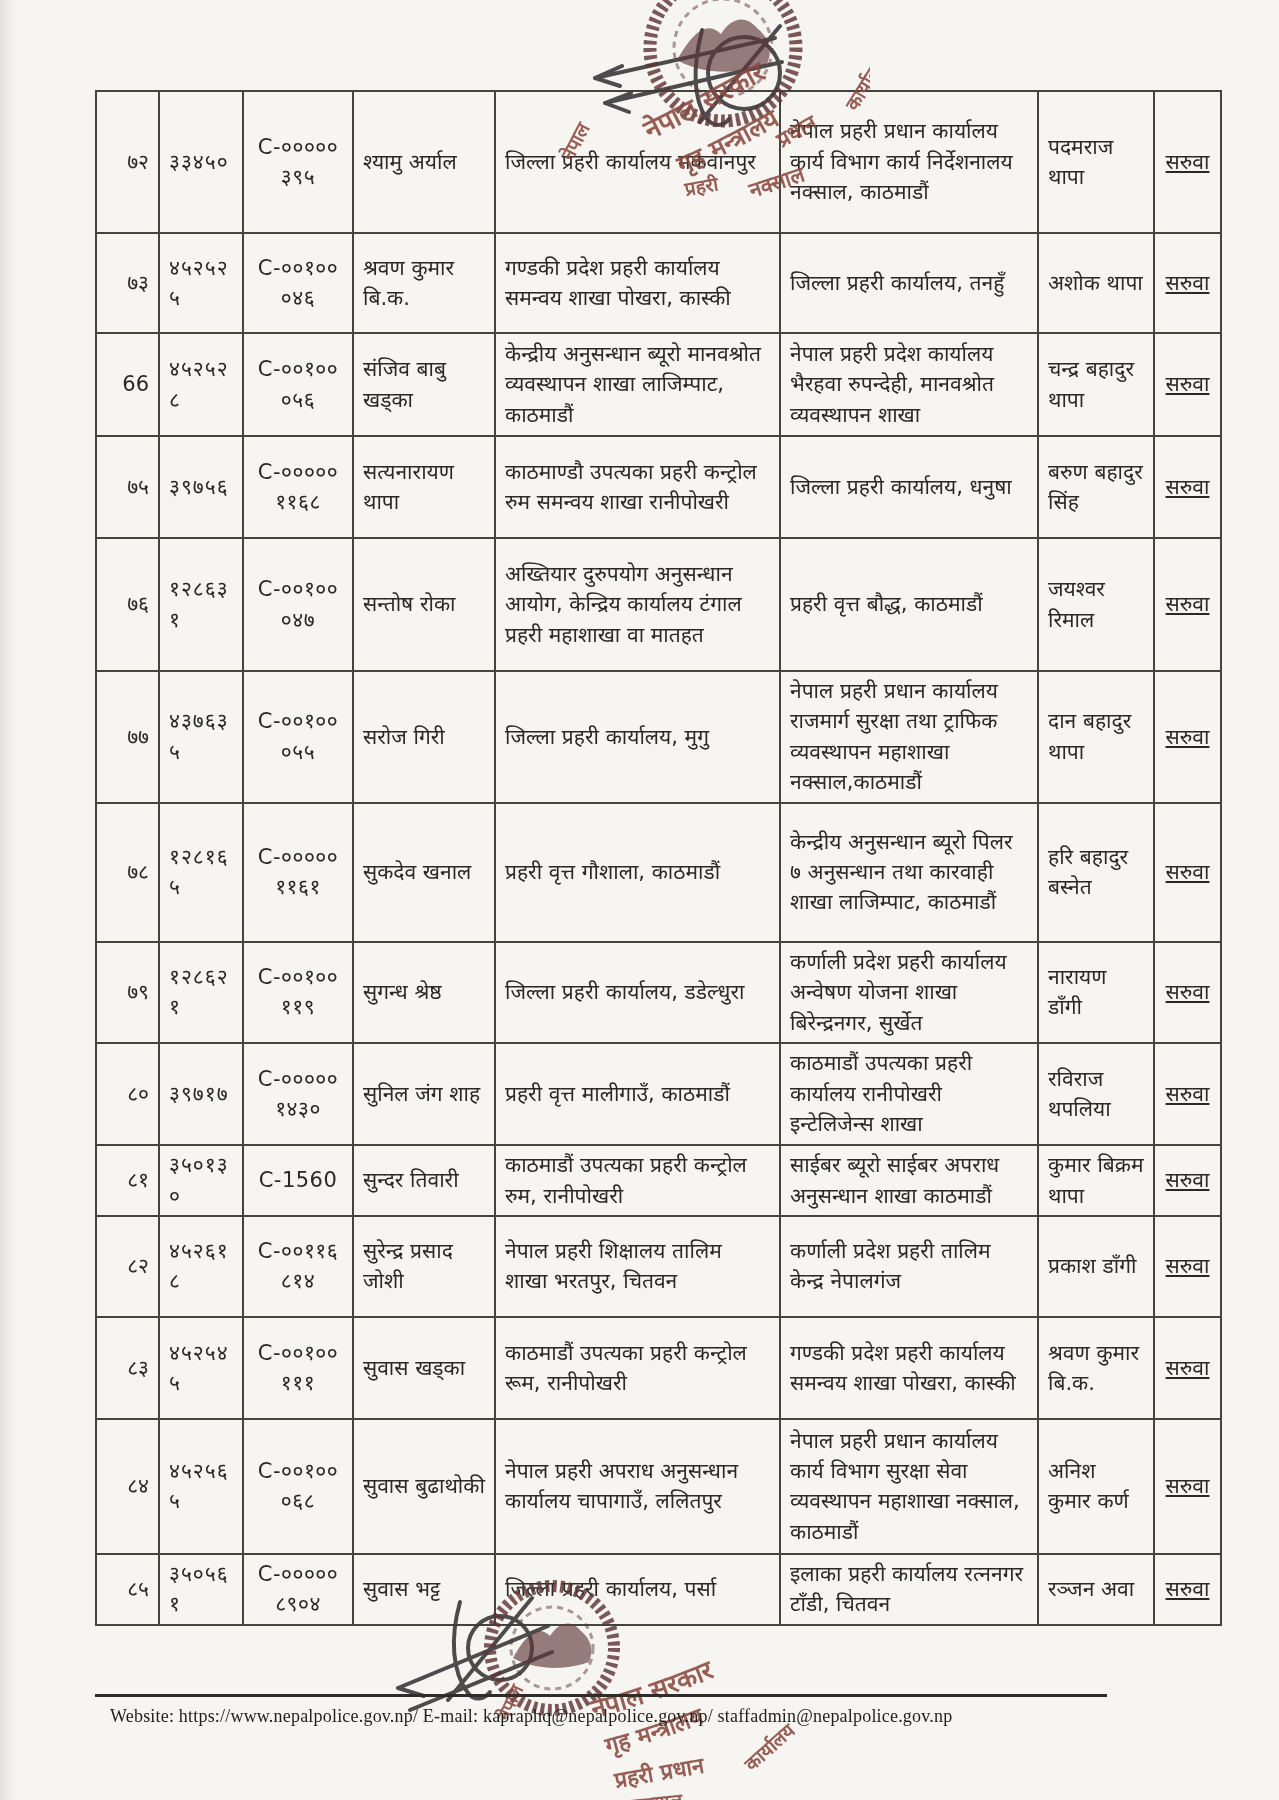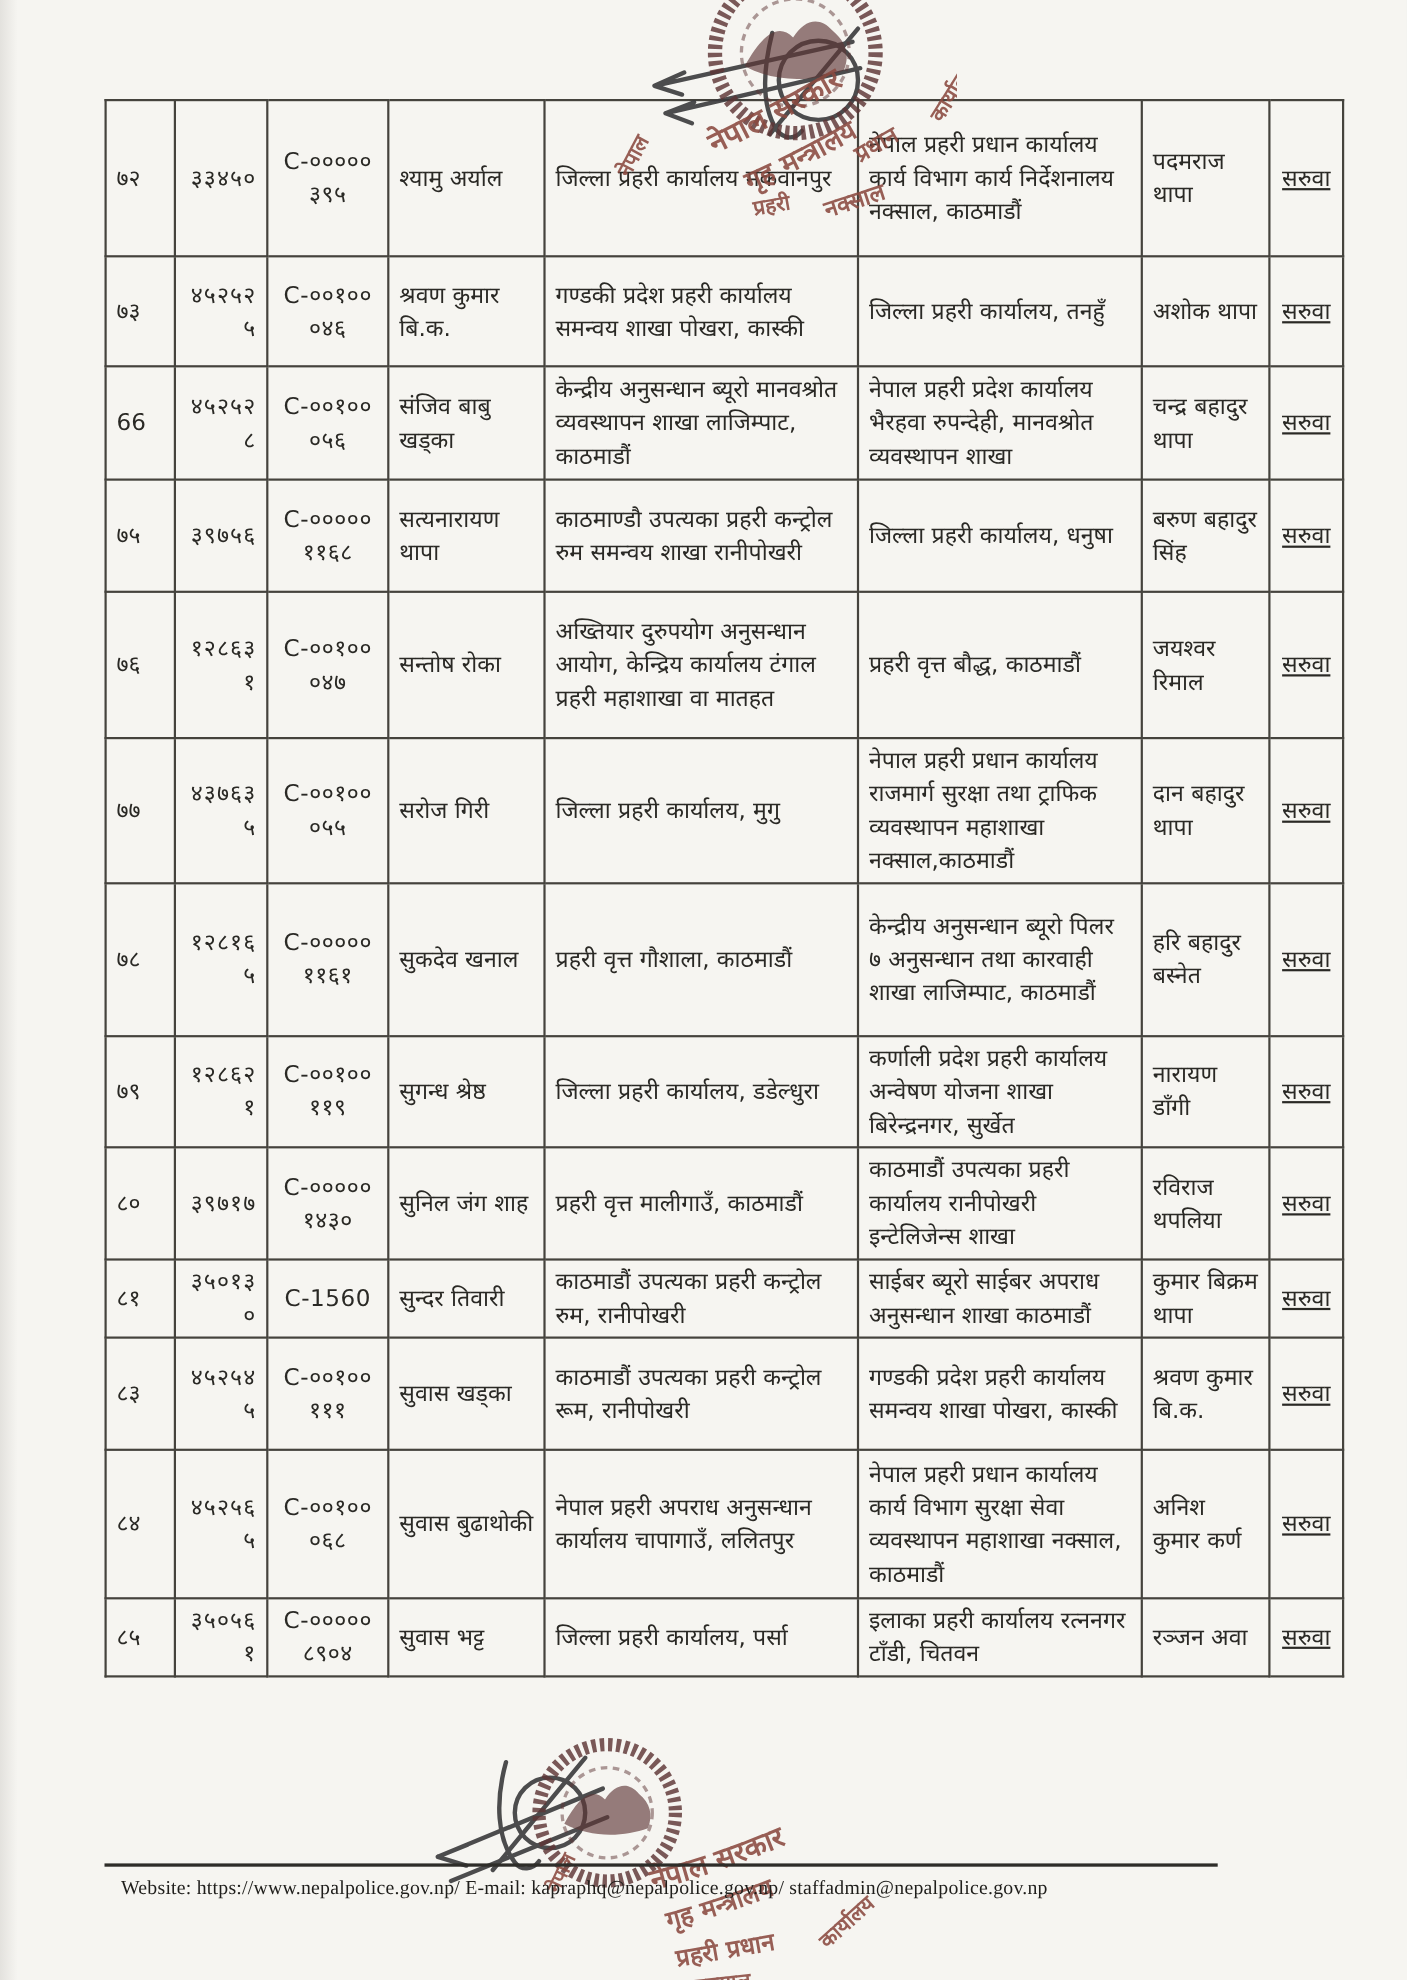--- a/index.html
+++ b/index.html
@@ -17,22 +17,22 @@
     position:absolute;left:95px;top:90px;width:1125px;
     border-collapse:collapse;table-layout:fixed;
   }
   table.transfer td{
     border:2px solid #45433d;
     padding:4px 9px;
     font-size:21px;line-height:1.45;
     vertical-align:middle;
     word-wrap:break-word;
   }
-  td.c-sn{text-align:left;font-size:20px;}
-  td.c-regno{text-align:right;font-size:18px;letter-spacing:1px;}
+  td.c-sn{text-align:right;font-size:20px;}
+  td.c-regno{text-align:left;font-size:18px;letter-spacing:1px;}
   td.c-code{text-align:center;font-size:16px;letter-spacing:.5px;}
   td.c-name{font-size:21px;}
   td.c-action{text-align:center;text-decoration:underline;}
   .stamp-svg{position:absolute;pointer-events:none;}
   .footer-line{
     position:absolute;left:95px;top:1694px;width:1012px;height:3px;
     background:#2e2d29;
   }
   .footer-text{
     position:absolute;left:110px;top:1706px;width:1100px;
@@ -150,20 +150,30 @@
         <tr style="height: 67px;">
           <td class="c-sn">८१</td>
           <td class="c-regno">३५०१३०</td>
           <td class="c-code">C-1560</td>
           <td class="c-name">सुन्दर तिवारी</td>
           <td class="c-from">काठमाडौं उपत्यका प्रहरी कन्ट्रोल रुम, रानीपोखरी</td>
           <td class="c-to">साईबर ब्यूरो साईबर अपराध अनुसन्धान शाखा काठमाडौं</td>
           <td class="c-by">कुमार बिक्रम थापा</td>
           <td class="c-action">सरुवा</td>
         </tr>
+        <tr style="height: 101px;">
+          <td class="c-sn">८२</td>
+          <td class="c-regno">४५२६१८</td>
+          <td class="c-code">C-००११६८१४</td>
+          <td class="c-name">सुरेन्द्र प्रसाद जोशी</td>
+          <td class="c-from">नेपाल प्रहरी शिक्षालय तालिम शाखा भरतपुर, चितवन</td>
+          <td class="c-to">कर्णाली प्रदेश प्रहरी तालिम केन्द्र नेपालगंज</td>
+          <td class="c-by">प्रकाश डाँगी</td>
+          <td class="c-action">सरुवा</td>
+        </tr>
         <tr style="height: 102px;">
           <td class="c-sn">८३</td>
           <td class="c-regno">४५२५४५</td>
           <td class="c-code">C-००१००१११</td>
           <td class="c-name">सुवास खड्का</td>
           <td class="c-from">काठमाडौं उपत्यका प्रहरी कन्ट्रोल रूम, रानीपोखरी</td>
           <td class="c-to">गण्डकी प्रदेश प्रहरी कार्यालय समन्वय शाखा पोखरा, कास्की</td>
           <td class="c-by">श्रवण कुमार बि.क.</td>
           <td class="c-action">सरुवा</td>
         </tr>

